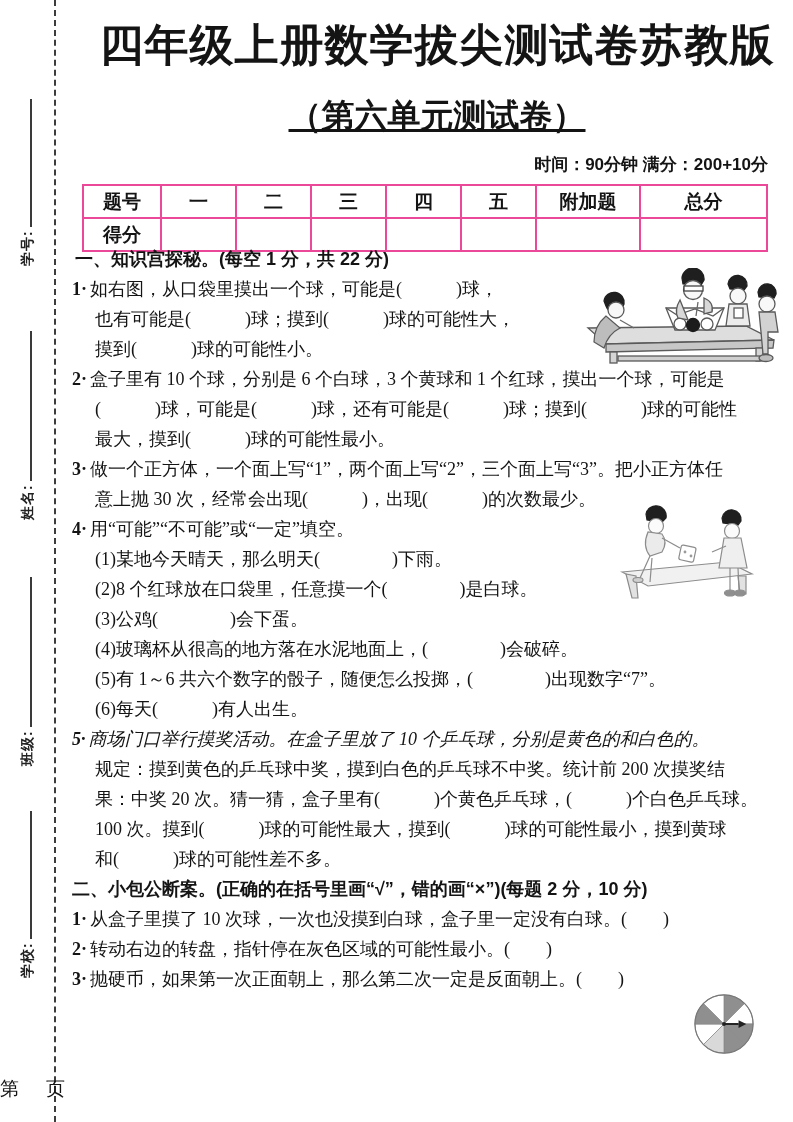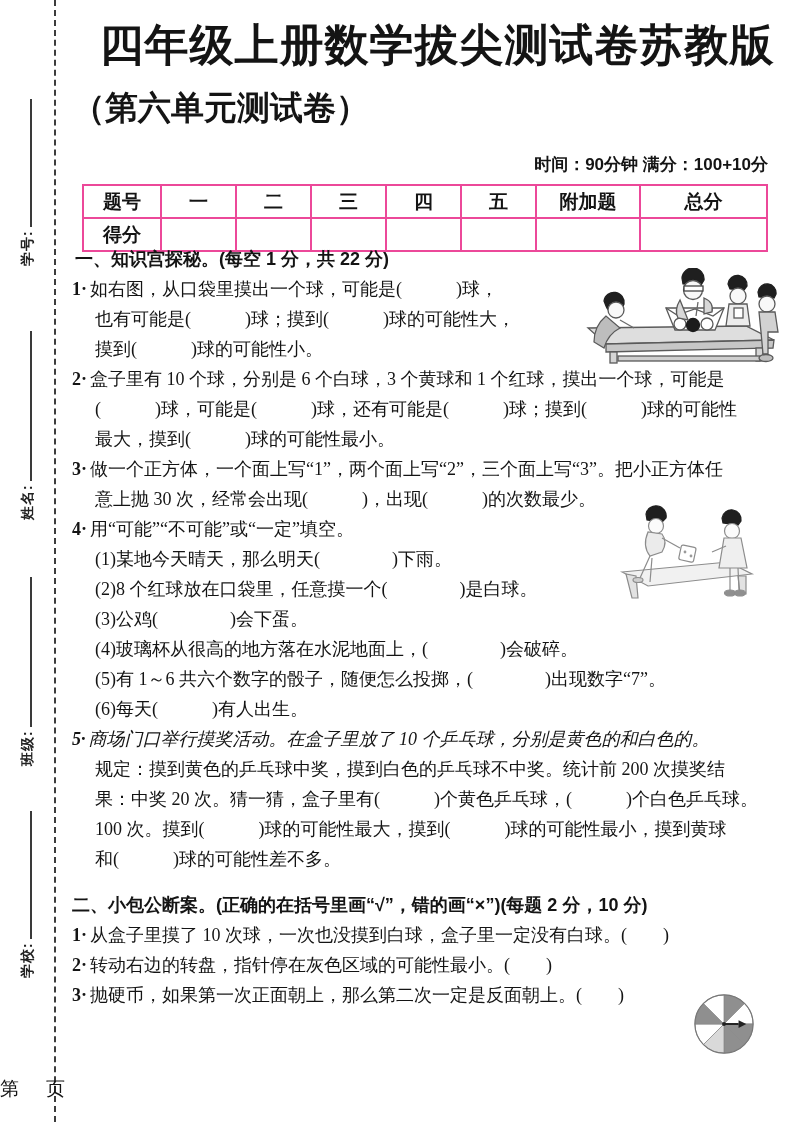--- a/index.html
+++ b/index.html
@@ -15,35 +15,35 @@
   .side-field{position:absolute; left:16px; transform-origin:0 0; transform:rotate(-90deg);
     white-space:nowrap; font-family:"Liberation Sans","DejaVu Sans",sans-serif;
     font-weight:bold; font-size:14px; letter-spacing:1px; color:#222;}
   .side-line{display:inline-block; width:128px; height:1em; margin-left:3px;
     border-bottom:2px solid #3a3a3a;}
   .f0{top:266px;} .f1{top:520px;} .f2{top:766px;} .f3{top:978px;}
   .f1 .side-line,.f2 .side-line{width:150px;}
   
   .title{position:absolute; top:20px; left:80px; width:714px; margin:0; text-align:center;
     font:bold 44px/1.15 "Liberation Sans","DejaVu Sans",sans-serif; letter-spacing:1px;}
-  .subtitle{position:absolute; top:84px; left:68px; width:714px; margin:4px; 
-    font:bold 33px/1.2 "Liberation Sans","DejaVu Sans",sans-serif;}
+  .subtitle{position:absolute; top:84px; left:68px; width:714px; margin:12px; text-align:center;
+    font:bold 33px/1.2 "Liberation Sans","DejaVu Sans",sans-serif;text-decoration:underline;}
   .meta{position:absolute; top:153px; right:25px;
     font:bold 17px/1.4 "Liberation Sans","DejaVu Sans",sans-serif;}
   
   .score-table{position:absolute; left:82px; top:184px; border-collapse:collapse; table-layout:fixed;}
   .score-table td{border:2px solid #ec4899; height:31px; padding:0; text-align:center;
     font:bold 19px "Liberation Sans","DejaVu Sans",sans-serif;}
   
   .body{position:absolute; left:72px; top:244px; width:700px;}
   .ln{line-height:30px; font-size:18px; white-space:pre; }
   .ln .qnum{font-weight:bold; padding-right:3px;}
   .cont,.sub{padding-left:23px;}
   .sec{font-family:"Liberation Sans","DejaVu Sans",sans-serif; font-weight:bold;}
-  .mt8{margin-top:0;font-style:italic;} .mt16{margin-top:16px;} .mt18{margin-top:18px;}
+  .mt8{margin-top:0;font-style:italic;} .mt16{} .mt18{margin-top:18px;}
   
   .illu{position:absolute;}
   #cartoon1{left:576px; top:268px;}
   #cartoon2{left:606px; top:498px;}
   #spinner{left:692px; top:993px;}
   
   .footer{position:absolute; left:0; bottom:20px; width:100%; text-align:left;
     font:19px "Liberation Sans","DejaVu Sans",sans-serif; letter-spacing:4px;}
 </style>
 </head>
@@ -53,21 +53,21 @@
 
   <div class="binding-line"></div>
 
   <div class="side-field f0"><span>学号:</span><span class="side-line"></span></div>
   <div class="side-field f1"><span>姓名:</span><span class="side-line"></span></div>
   <div class="side-field f2"><span>班级:</span><span class="side-line"></span></div>
   <div class="side-field f3"><span>学校:</span><span class="side-line"></span></div>
 
   <h1 class="title">四年级上册数学拔尖测试卷苏教版</h1>
   <h2 class="subtitle">（第六单元测试卷）</h2>
-  <div class="meta">时间：90分钟  满分：100+10分</div>
+  <div class="meta">时间：90分钟  满分：200+10分</div>
 
   <table class="score-table">
     <colgroup>
       <col style="width:78px">
         <col style="width:75px">
         <col style="width:75px">
         <col style="width:75px">
       <col style="width:75px">
         <col style="width:75px">
         <col style="width:104px">

